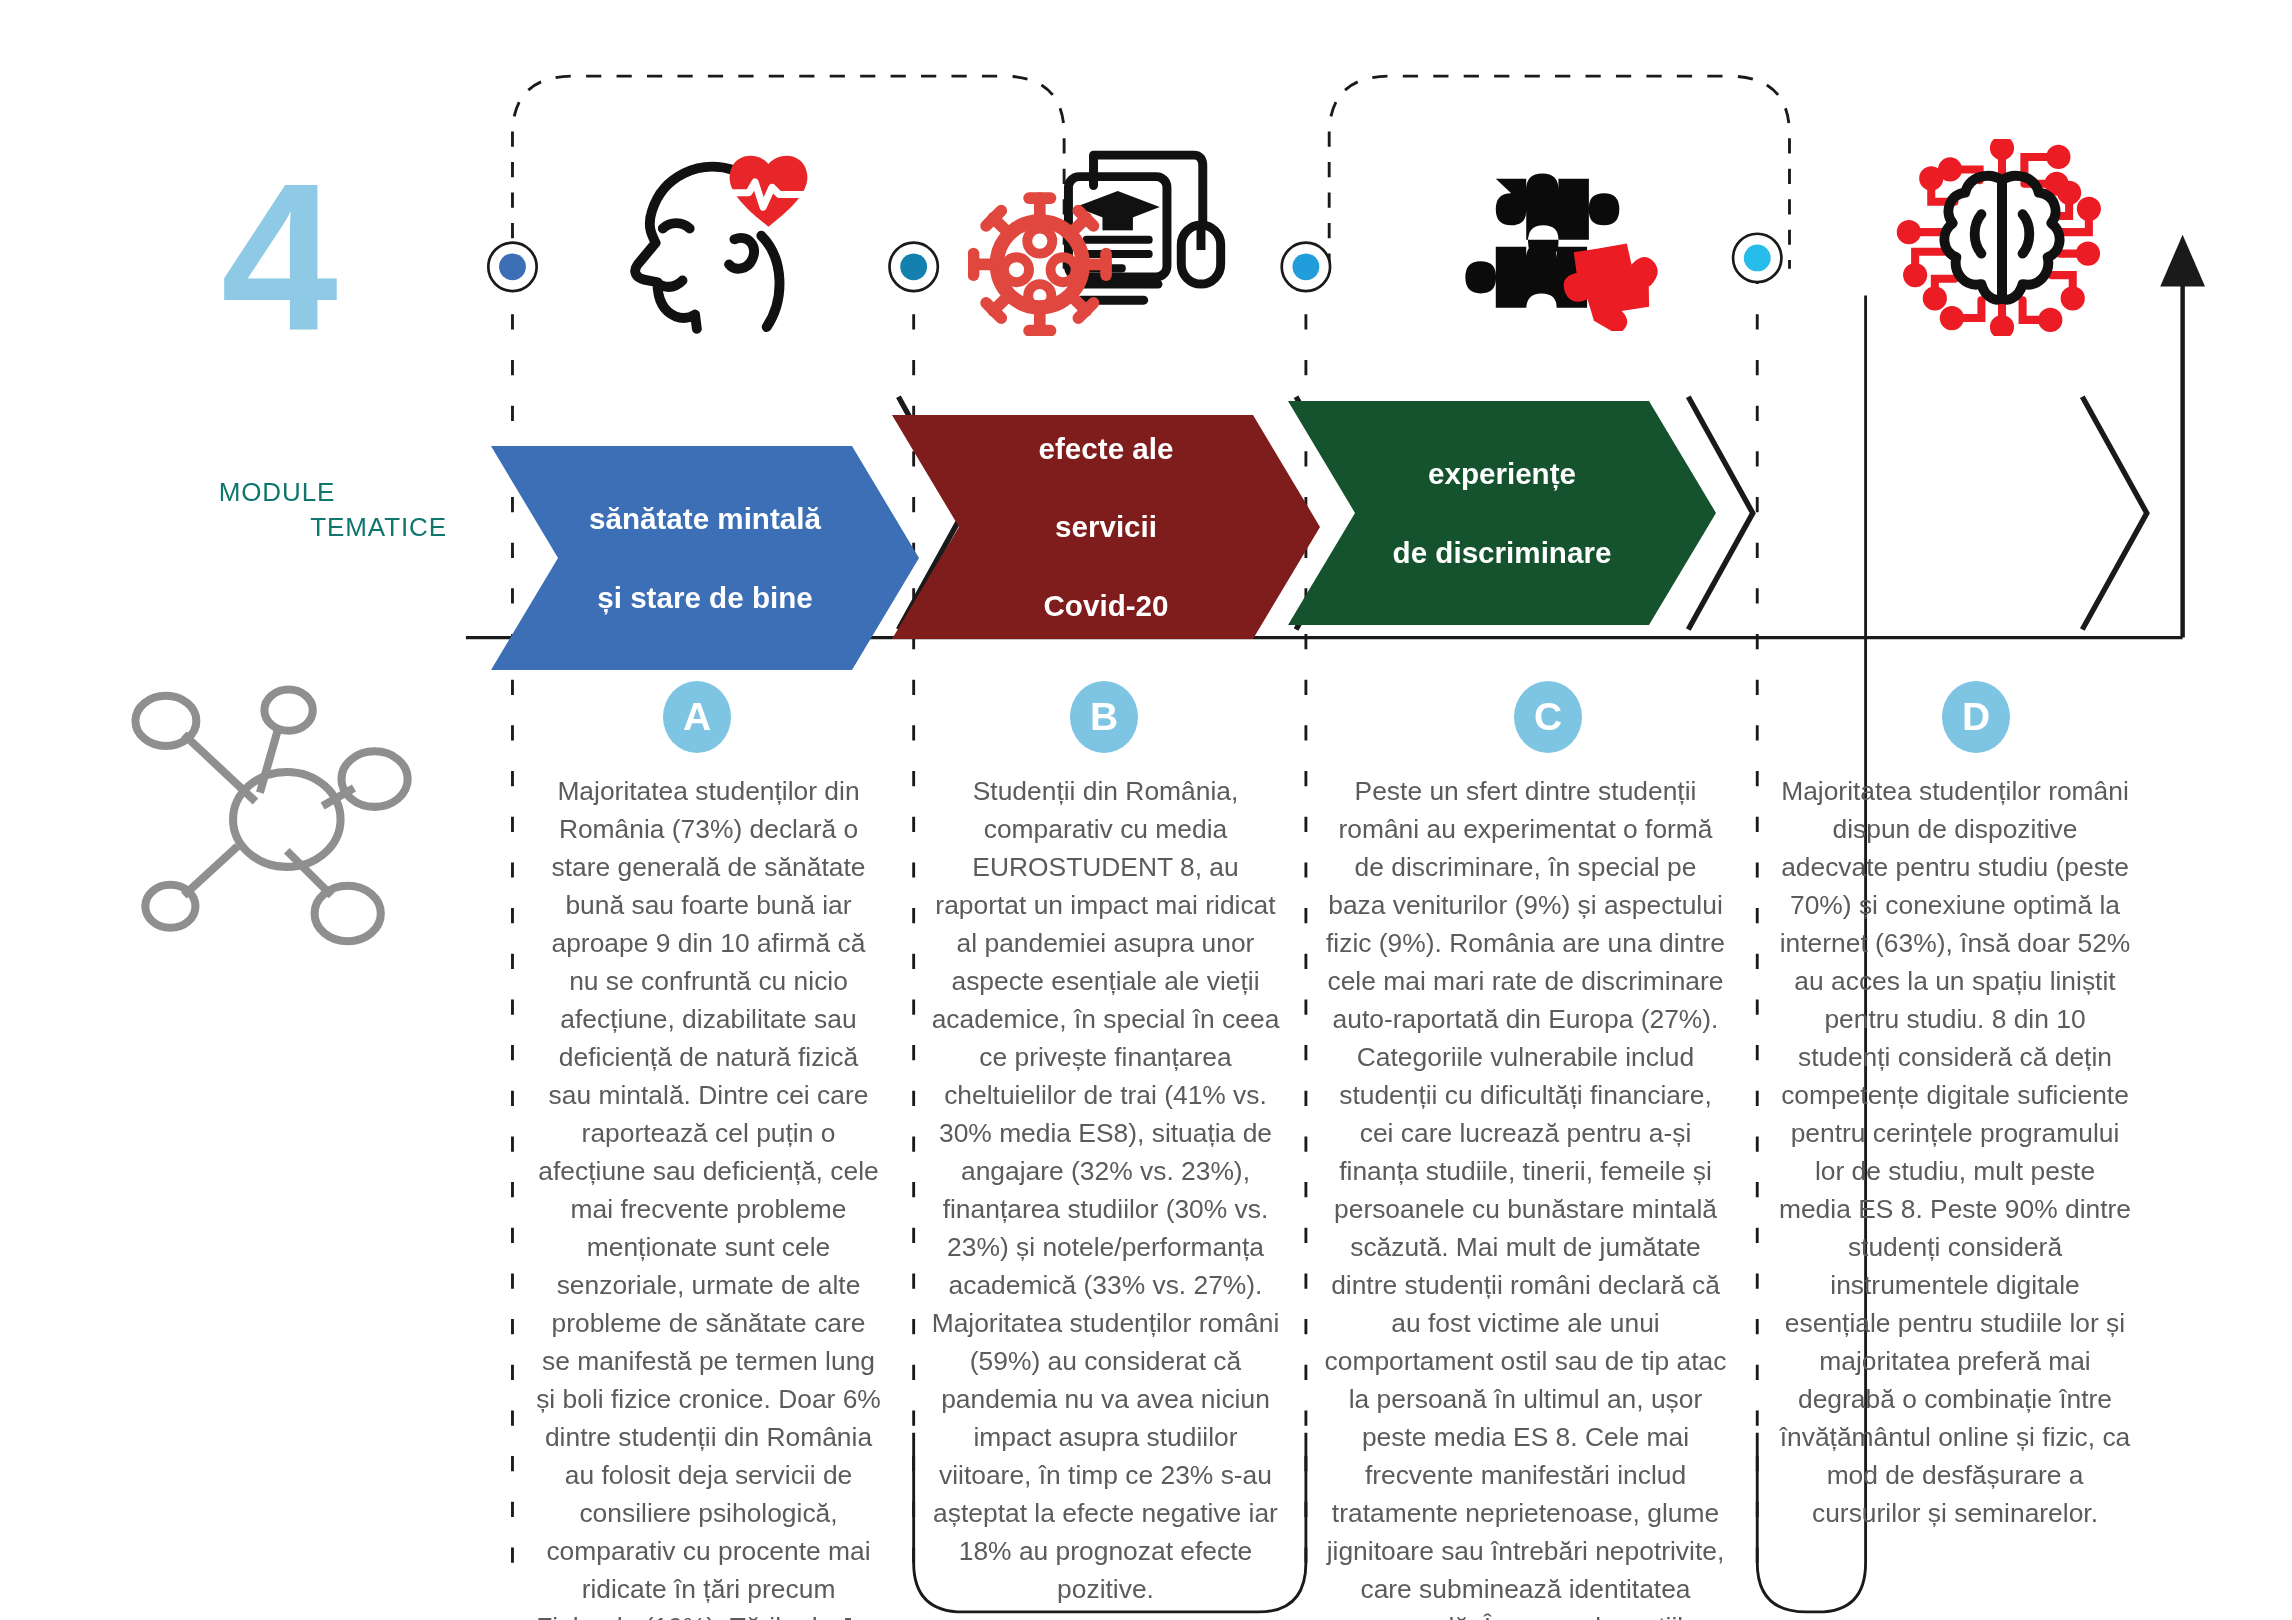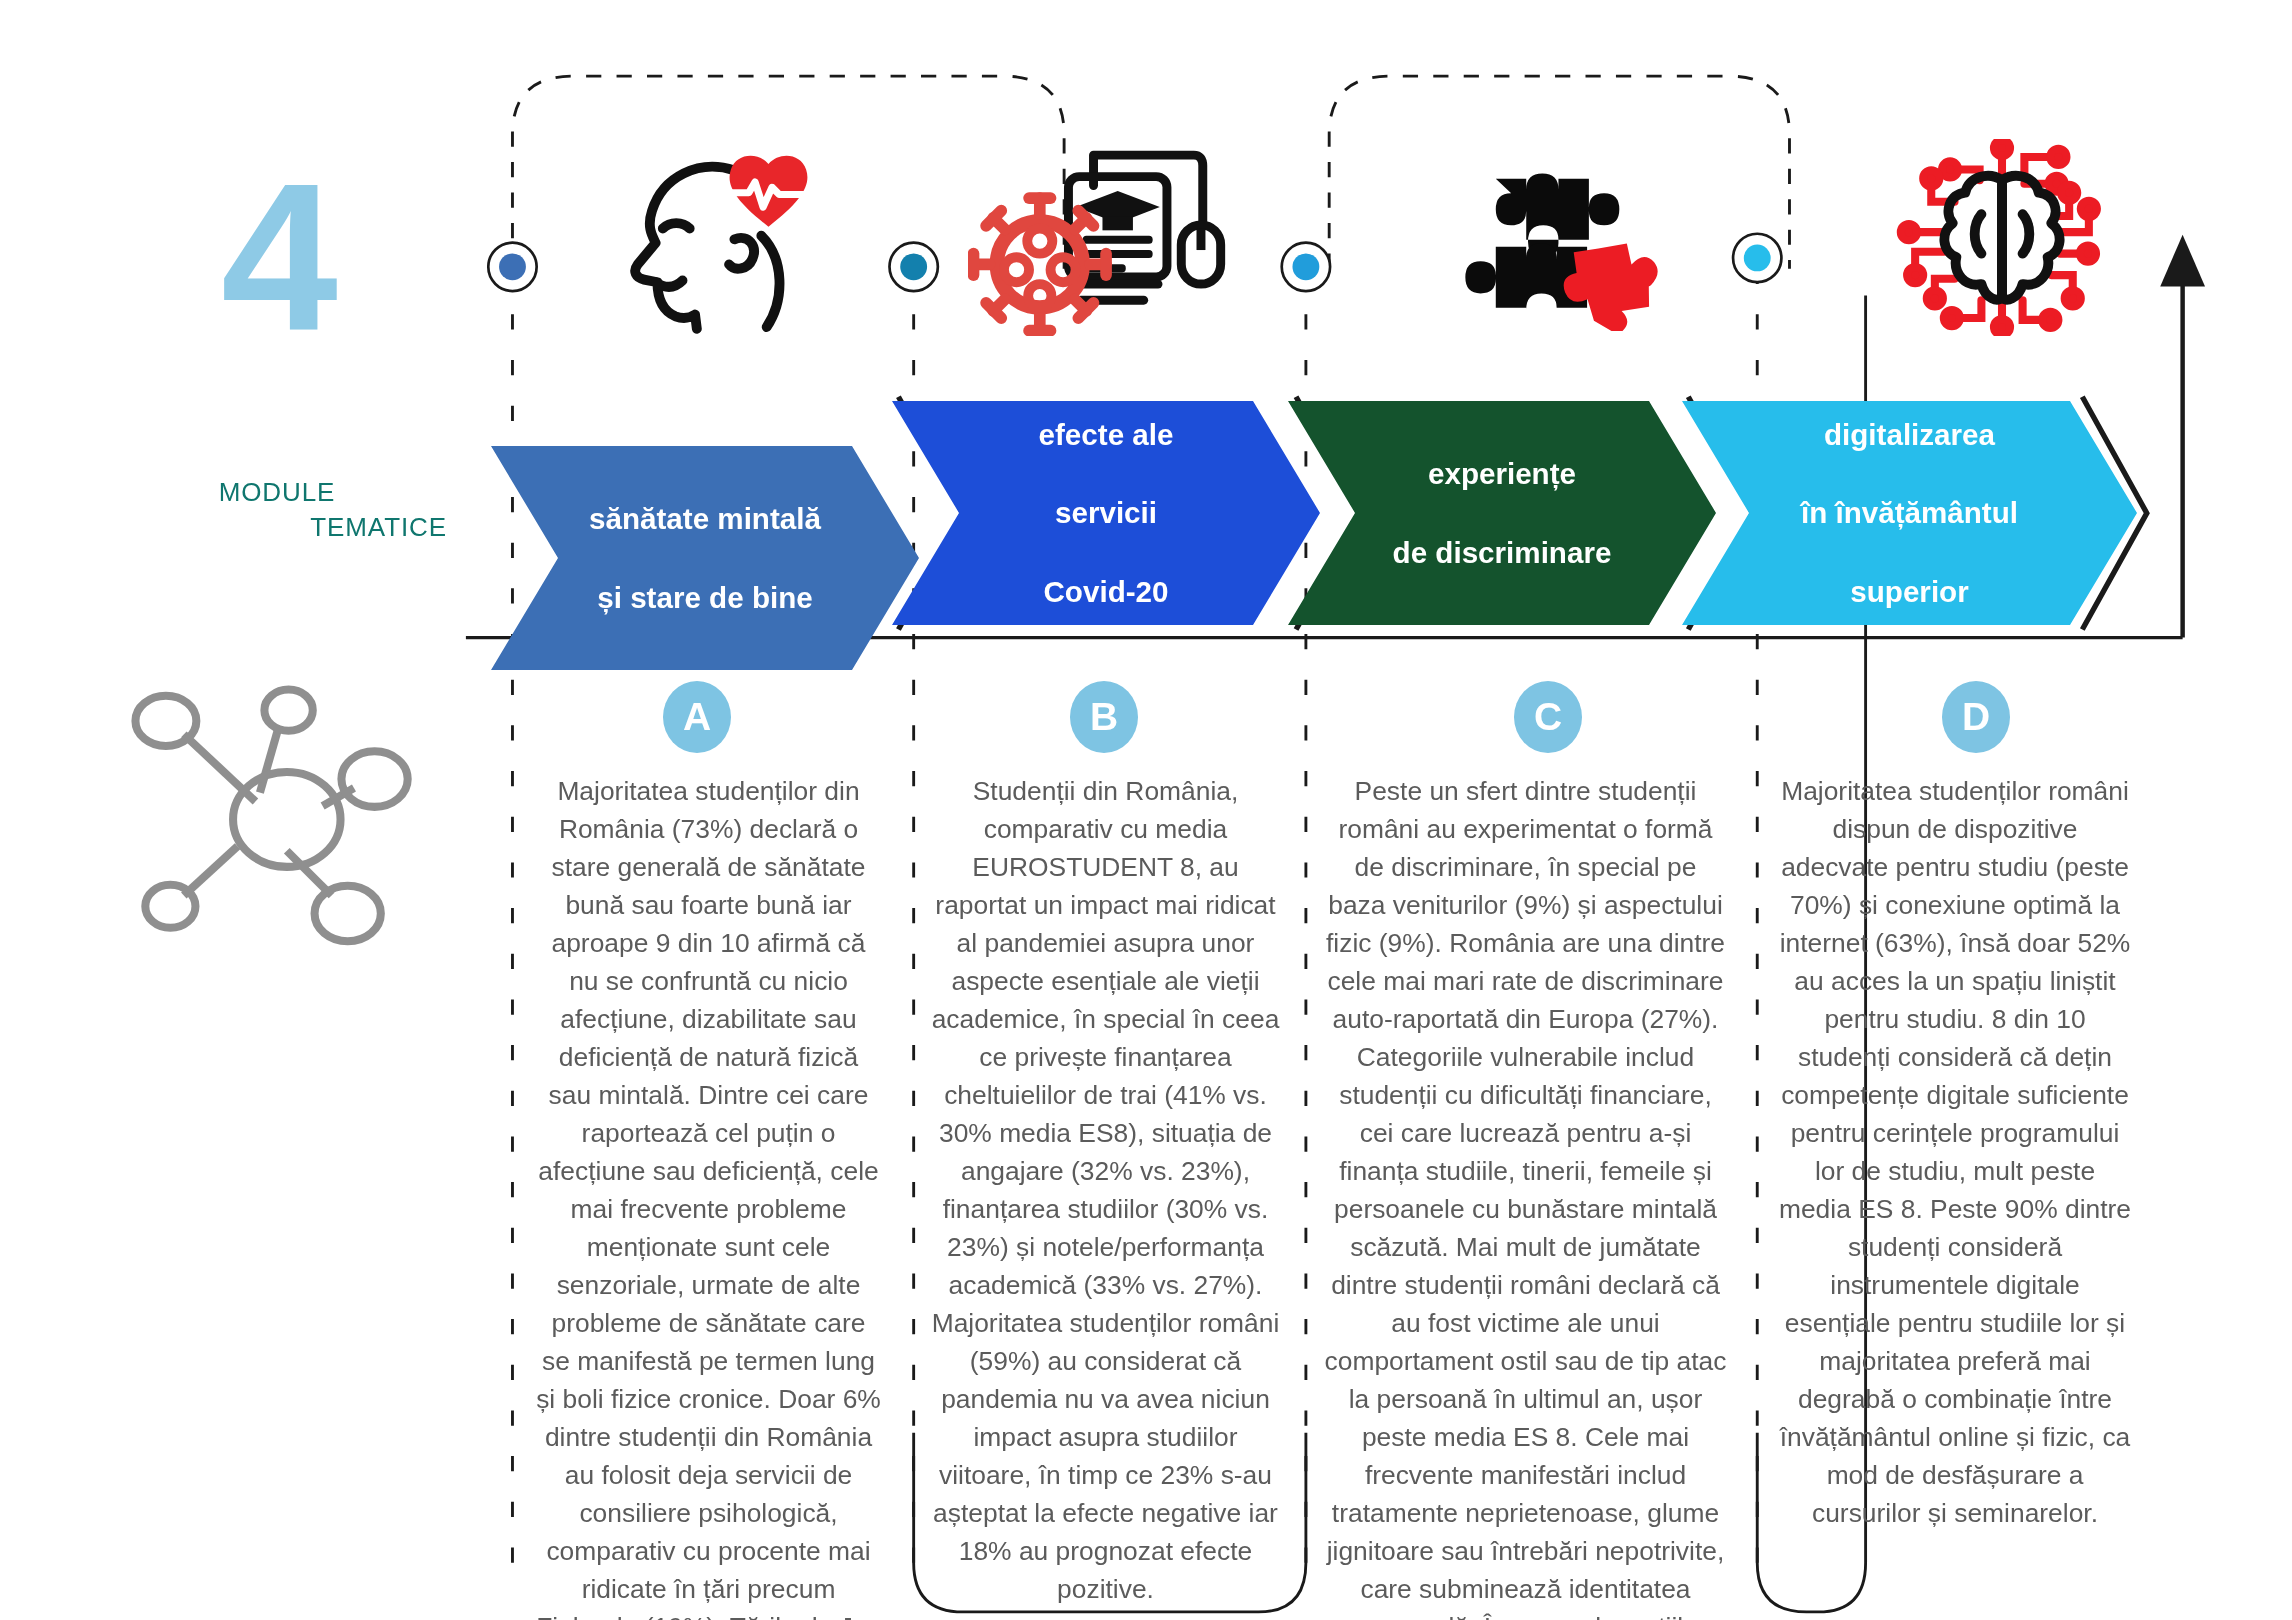--- a/index.html
+++ b/index.html
@@ -253,42 +253,35 @@
     </svg>
   </div>
 
   <div class="chev first" style="left:491px;width:428px;background:#3c6fb5;margin-top:45px;">
     <span>
       <span>sănătate mintală</span><br>
       <span>și stare de bine</span>
     </span>
   </div>
 
-  <div class="chev" style="left:892px;width:428px;background:#1d4ed8;">
+  <div class="chev" style="left:892px;width:428px;background:#7f1d1d;margin-top:14px;">
     <span>
       <span>efecte ale</span><br>
       <span>servicii</span><br>
       <span>Covid-20</span>
     </span>
   </div>
 
   <div class="chev" style="left:1288px;width:428px;background:#14532d;">
     <span>
       <span>experiențe</span><br>
       <span>de discriminare</span>
     </span>
   </div>
 
-  <div class="chev" style="left:1682px;width:455px;background:#27bdeb;">
-    <span>
-      <span>digitalizarea</span><br>
-      <span>în învățământul</span><br>
-      <span>superior</span>
-    </span>
-  </div>
 
   <div class="badge" style="left:663px;">A</div>
   <div class="badge" style="left:1070px;">B</div>
   <div class="badge" style="left:1514px;">C</div>
   <div class="badge" style="left:1942px;">D</div>
 
   <div class="col" style="left:534px;width:349px;">Majoritatea studenților din România (73%) declară o stare generală de sănătate bună sau foarte bună iar aproape 9 din 10 afirmă că nu se confruntă cu nicio afecțiune, dizabilitate sau deficiență de natură fizică sau mintală. Dintre cei care raportează cel puțin o afecțiune sau deficiență, cele mai frecvente probleme menționate sunt cele senzoriale, urmate de alte probleme de sănătate care se manifestă pe termen lung și boli fizice cronice. Doar 6% dintre studenții din România au folosit deja servicii de consiliere psihologică, comparativ cu procente mai ridicate în țări precum Finlanda (19%), Țările de Jos (13%), Irlanda (12%) sau Portugalia (12%). Aproape jumătate dintre studenții români declară că sunt conștienți de existența acestor servicii, dar nu le-au utilizat încă.</div>
   <div class="col" style="left:931px;width:349px;">Studenții din România, comparativ cu media EUROSTUDENT 8, au raportat un impact mai ridicat al pandemiei asupra unor aspecte esențiale ale vieții academice, în special în ceea ce privește finanțarea cheltuielilor de trai (41% vs. 30% media ES8), situația de angajare (32% vs. 23%), finanțarea studiilor (30% vs. 23%) și notele/performanța academică (33% vs. 27%).  Majoritatea studenților români (59%) au considerat că pandemia nu va avea niciun impact asupra studiilor viitoare, în timp ce 23% s-au așteptat la efecte negative iar 18% au prognozat efecte pozitive.</div>
   <div class="col" style="left:1324px;width:403px;">Peste un sfert dintre studenții români au experimentat o formă de discriminare, în special pe baza veniturilor (9%) și aspectului fizic (9%). România are una dintre cele mai mari rate de discriminare auto-raportată din Europa (27%). Categoriile vulnerabile includ studenții cu dificultăți financiare, cei care lucrează pentru a-și finanța studiile, tinerii, femeile și persoanele cu bunăstare mintală scăzută.  Mai mult de jumătate dintre studenții români declară că au fost victime ale unui comportament ostil sau de tip atac la persoană în ultimul an, ușor peste media ES 8. Cele mai frecvente manifestări includ tratamente neprietenoase, glume jignitoare sau întrebări nepotrivite, care subminează identitatea personală. În general, spațiile universitare sunt percepute ca fiind mai sigure de către studenții români, decât zonele de locuire: 75% dintre studenți se simt în siguranță în campus, comparativ cu 60% în cartierele lor.</div>
   <div class="col" style="left:1776px;width:358px;">Majoritatea studenților români dispun de dispozitive adecvate pentru studiu (peste 70%)  și conexiune optimă la internet (63%), însă doar 52% au acces la un spațiu liniștit pentru studiu. 8 din 10 studenți consideră că dețin competențe digitale suficiente pentru cerințele programului lor de studiu, mult peste media ES 8. Peste 90% dintre studenți consideră instrumentele digitale esențiale pentru studiile lor și majoritatea preferă mai degrabă o combinație între învățământul online și fizic, ca mod de desfășurare a cursurilor și seminarelor.</div>

